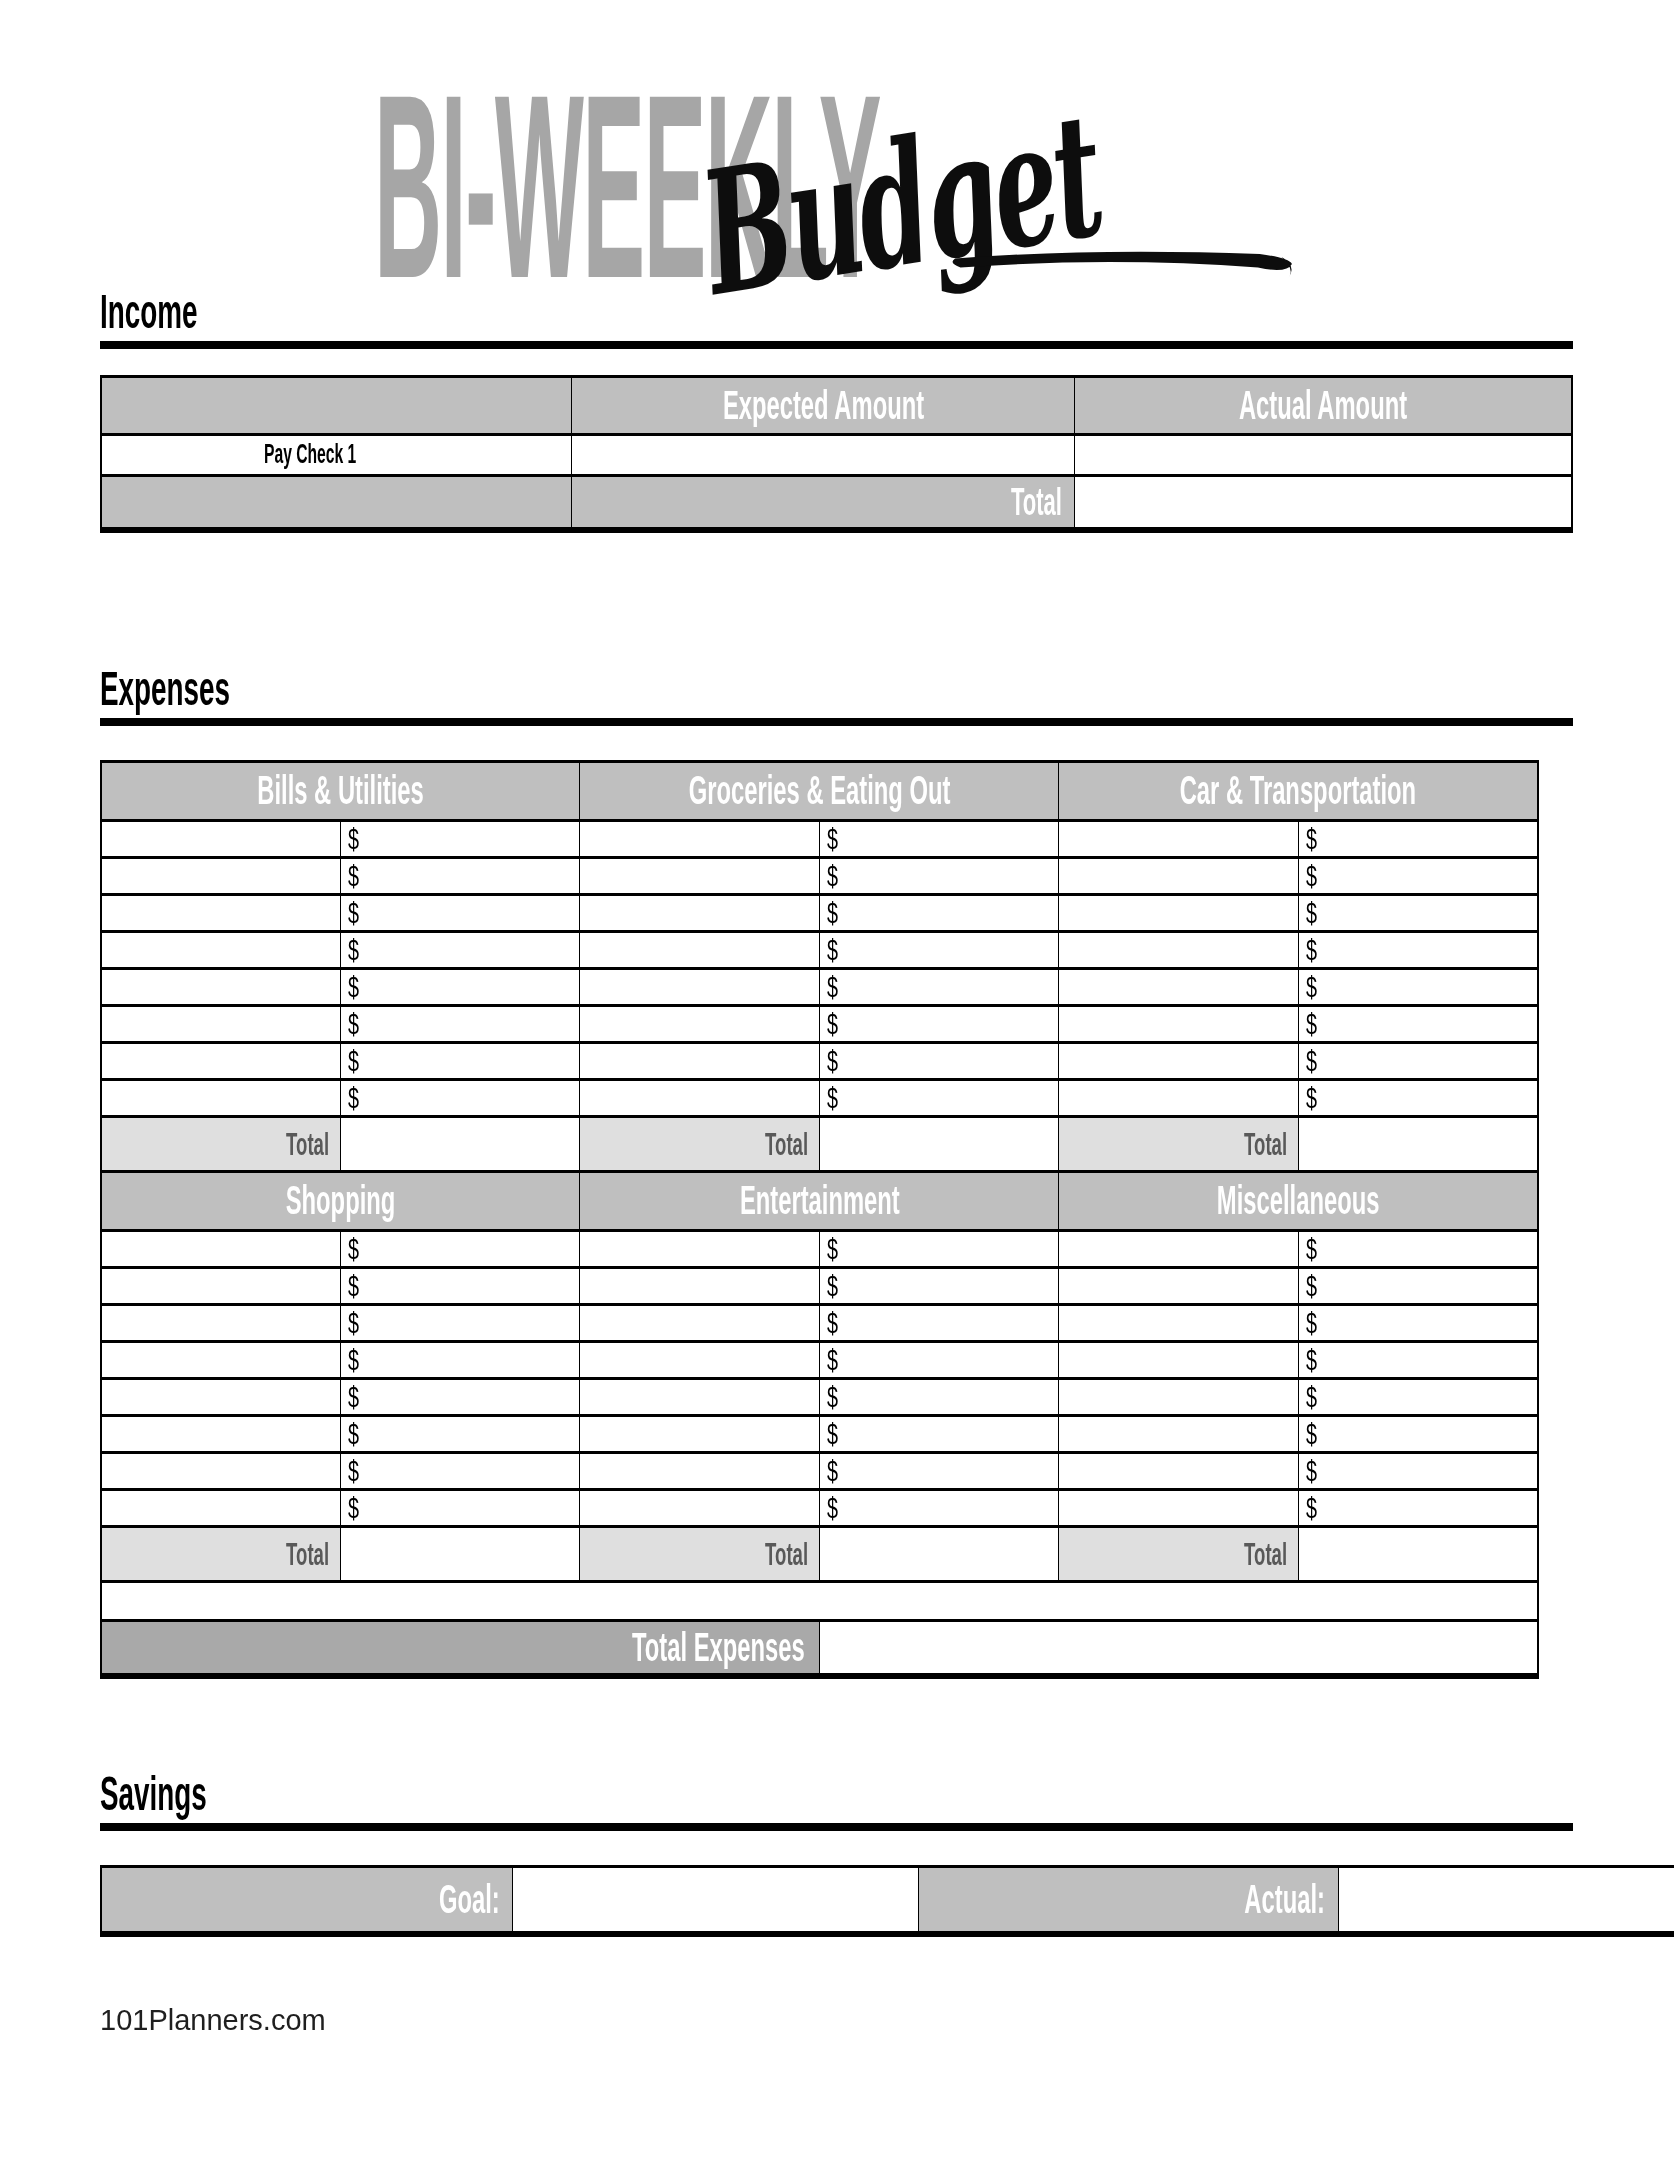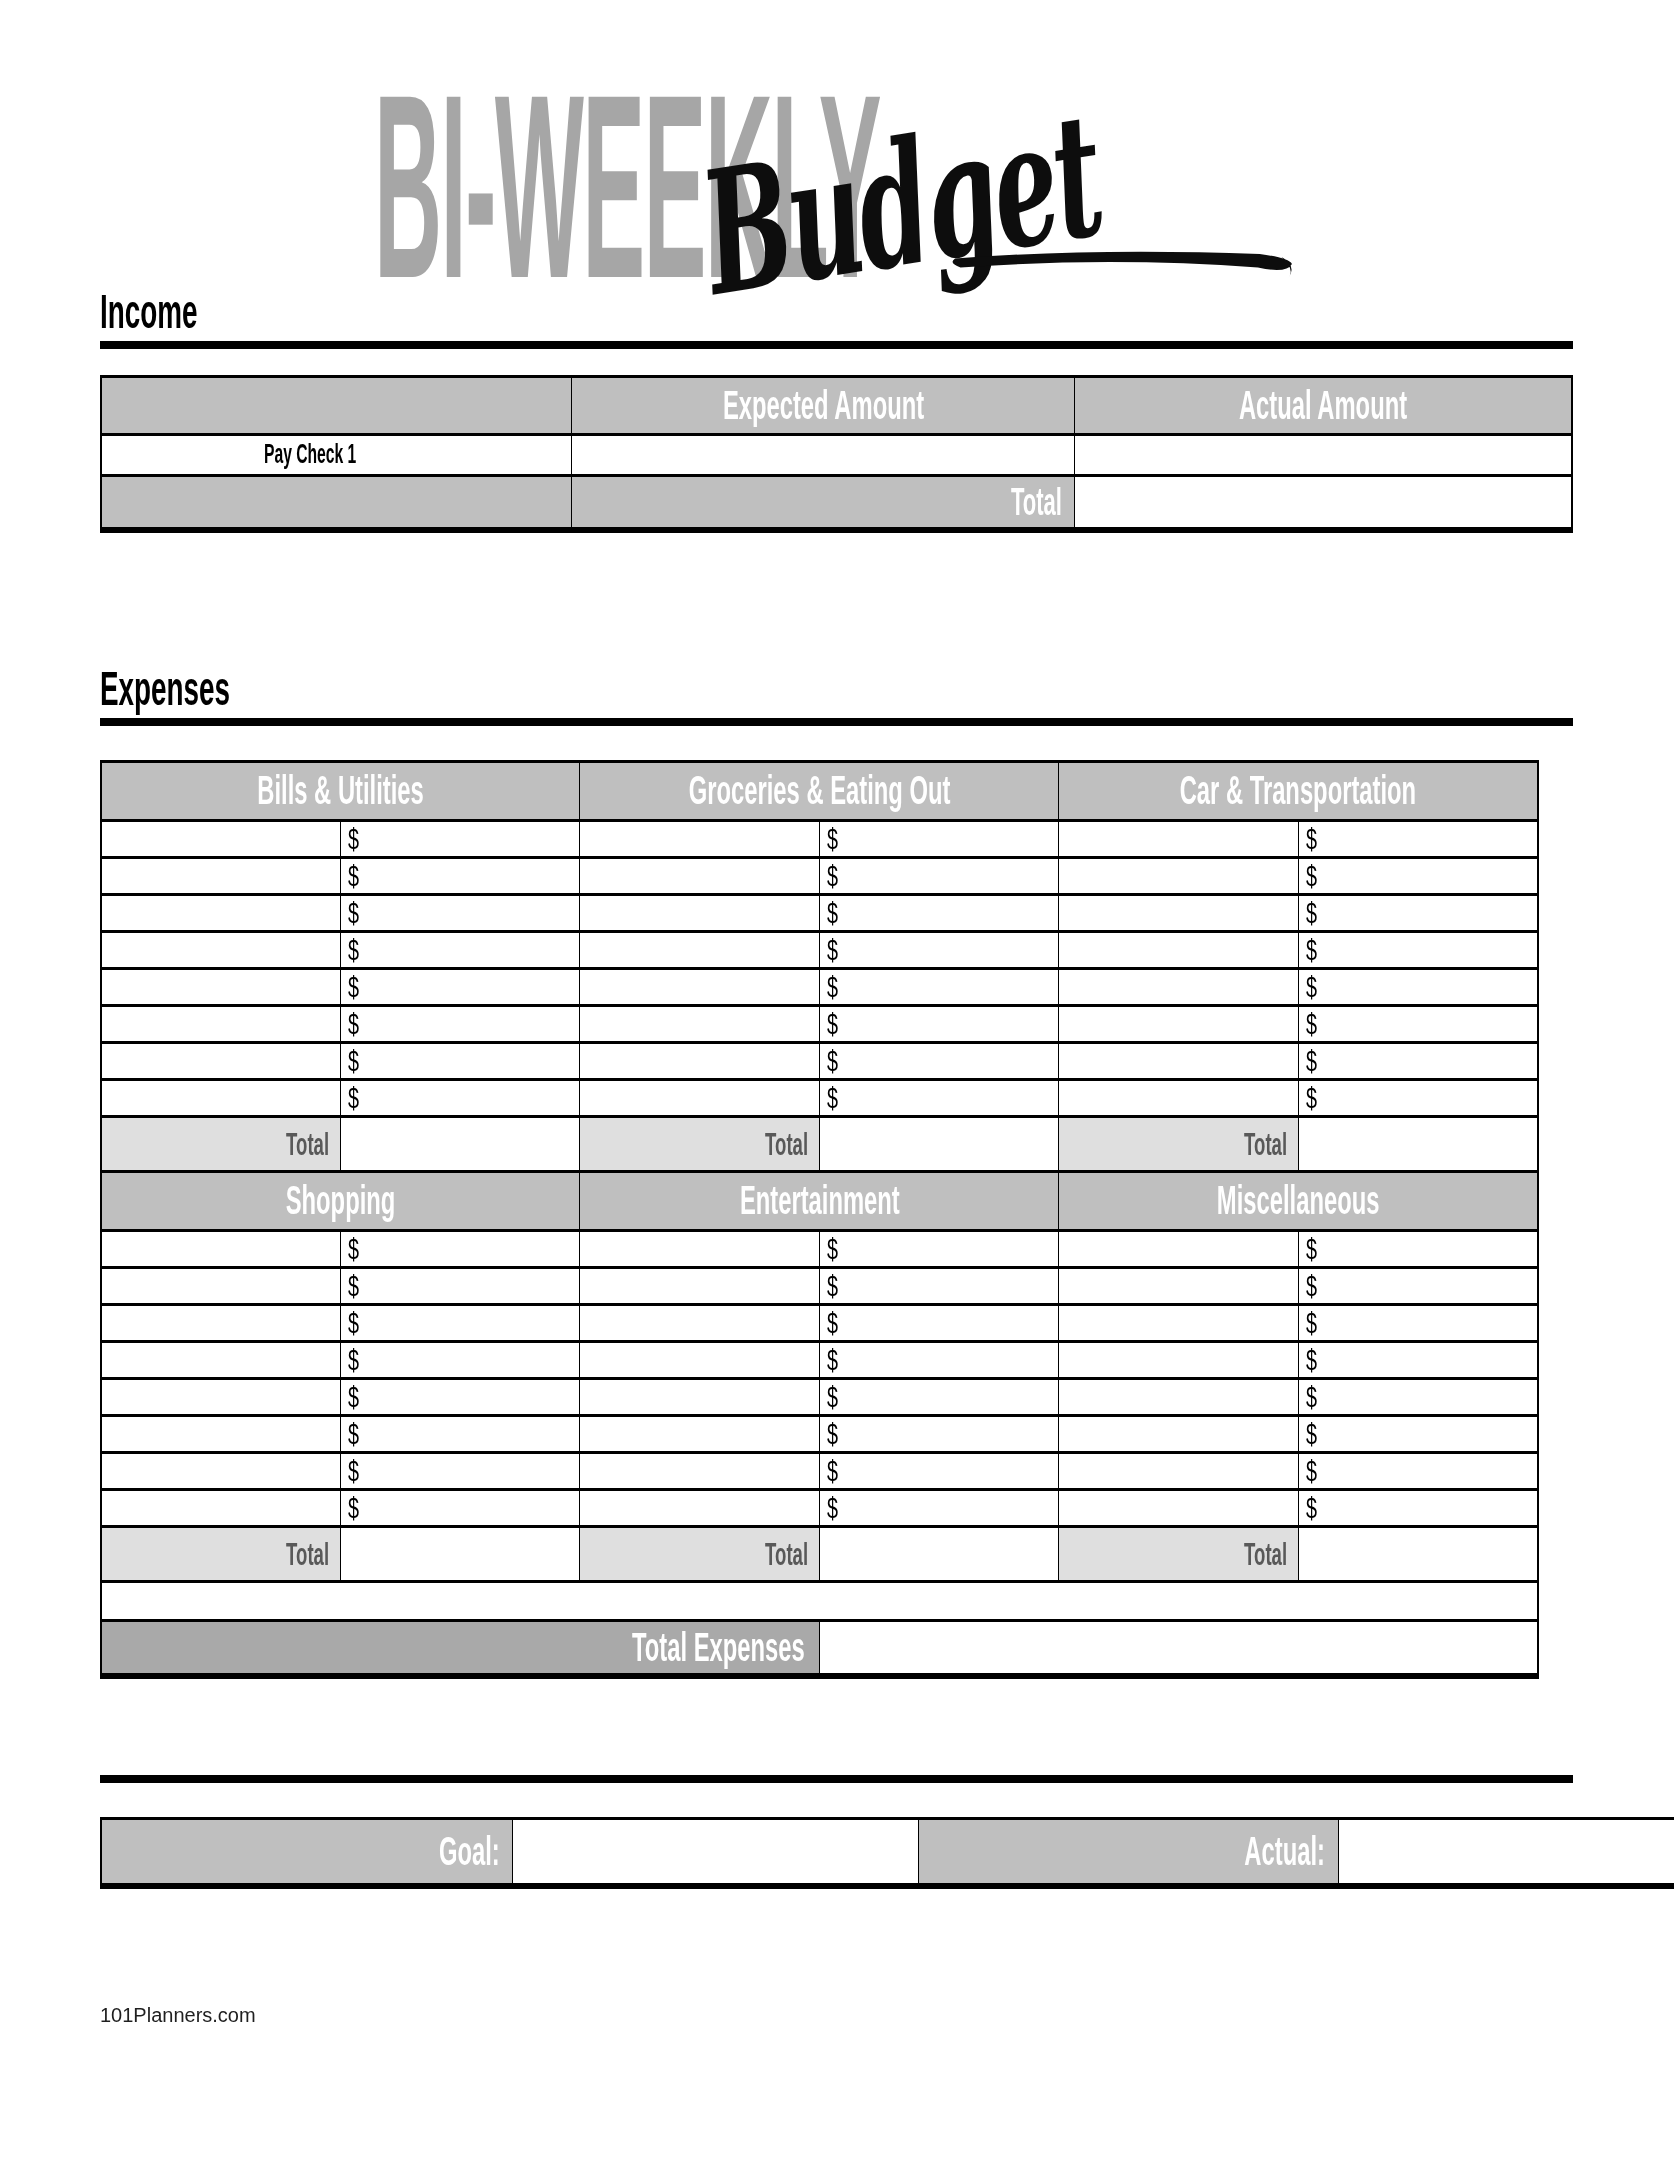--- a/index.html
+++ b/index.html
@@ -57,21 +57,21 @@
   .glabel{background:#a9a9a9;color:#fff;text-align:right;padding-right:14.3px;}
   .glabel .cond{font-size:41px;}
 
   
   .sav-table{width:1630px;margin-top:34px;}
   .sav-table tr{height:68px;}
   .slabel{background:#bfbfbf;color:#fff;text-align:right;padding-right:12.5px;}
   .slabel .cond{font-size:41px;}
 
   
-  .footer{position:absolute;left:100px;top:2004px;font-size:20px;color:#1f1f1f;
+  .footer{position:absolute;left:100px;top:2004px;font-size:29px;color:#1f1f1f;
           font-family:"Liberation Sans",sans-serif;}
 </style>
 </head>
 <body>
 
 <div class="page">
 
   <div class="title-main">BI-WEEKLY</div>
   <svg class="title-script" viewBox="0 0 710 300" xmlns="http://www.w3.org/2000/svg" aria-hidden="true">
     <g transform="translate(28 228) rotate(-9) scale(0.60 1)">
@@ -292,20 +292,21 @@
 
       <tr class="grow">
         <td class="glabel" colspan="3"><span class="cond or">Total Expenses</span></td>
         <td colspan="3"></td>
       </tr>
     </tbody>
       </table>
   </div>
 
   <div class="sec" style="top:1770px">
+    <h2><span class="cond ol">Savings</span></h2>
     <div class="rule"></div>
 
     <table class="sav-table">
       <colgroup>
           <col style="width:25.3%">
           <col style="width:24.9%">
           <col style="width:25.8%">
           <col style="width:24%">
         </colgroup>
       <tbody>

